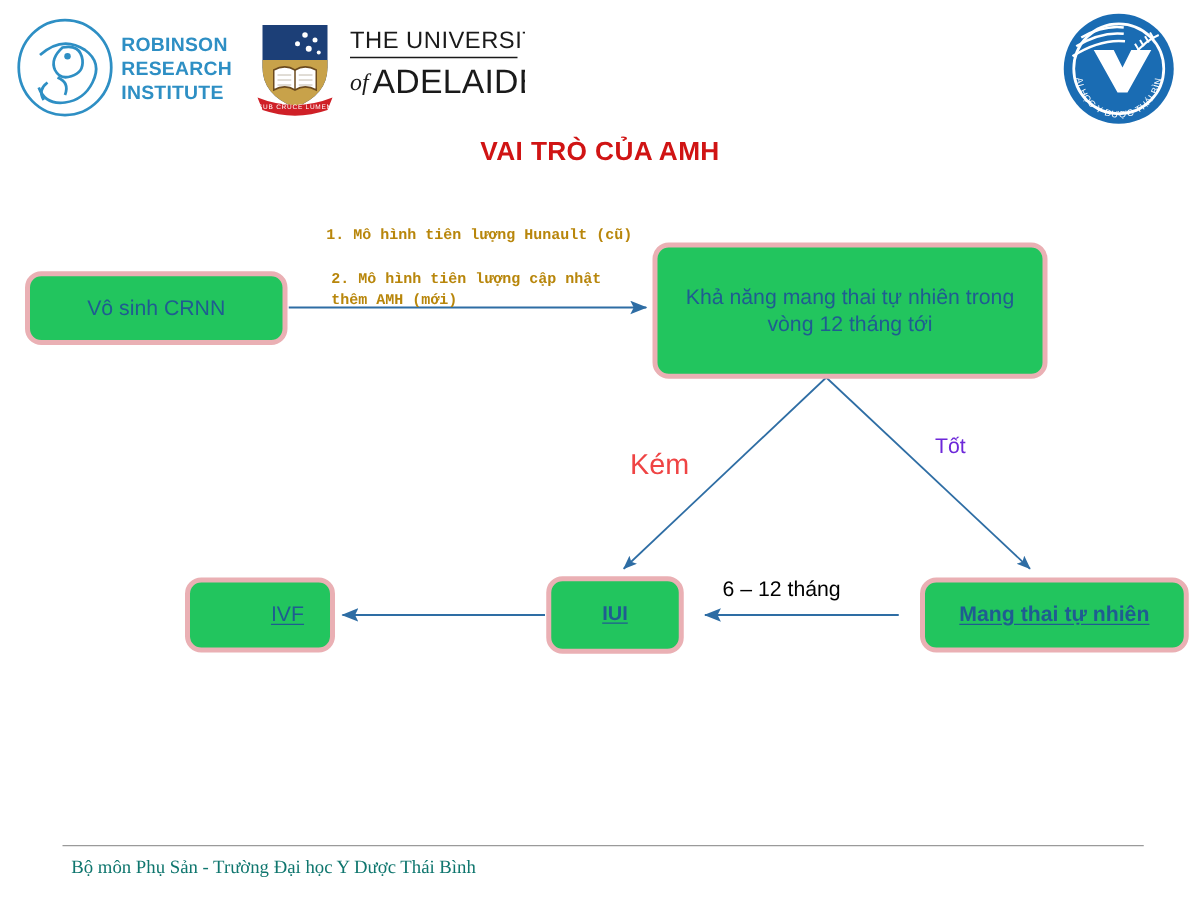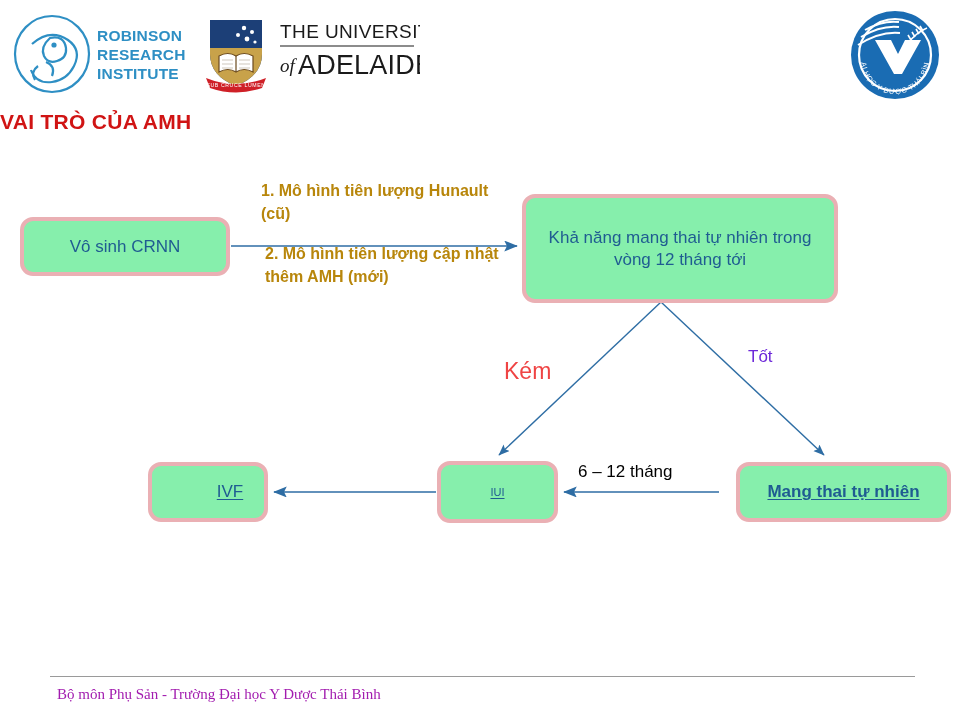--- a/index.html
+++ b/index.html
@@ -23,31 +23,32 @@
 
   #logo-robinson { left: 10px; top: 14px; width: 175px; height: 80px; text-align: right; }
   #logo-adelaide { left: 200px; top: 8px; width: 220px; height: 92px; }
   #logo-tb       { left: 845px; top: 8px; width: 100px; height: 94px; }
 
   
   #slide-title {
     position: absolute;
     left: 0; top: 110px;
     width: 960px;
+    text-align: center;
     font-size: 21px;
     font-weight: bold;
     color: #d01414;
     letter-spacing: .3px;
   }
 
   
   .flow-box {
     position: absolute;
     box-sizing: border-box;
-    background: #86efac;
+    background: #22c55e;
     border: 4px solid #eab0b4;
     border-radius: 13px;
     color: #1f5c91;
     display: flex;
     align-items: center;
     justify-content: center;
     text-align: center;
     line-height: 1.28;
   }
   #box-vosinh {
@@ -58,40 +59,42 @@
     left: 522px; top: 194px; width: 316px; height: 109px;
     font-size: 17px;
     padding: 0 16px;
   }
   #box-ivf {
     left: 148px; top: 462px; width: 120px; height: 60px;
     font-size: 17px;
     padding-left: 44px;
   }
   #box-iui {
-    left: 437px; top: 461px; width: 121px; height: 62px;
-    font-size: 11px;
+    left: 437px; top: 461px; width: 110px; height: 62px;
+    font-size: 16px;
+    font-weight: bold;
   }
   #box-mangthai {
     left: 736px; top: 462px; width: 215px; height: 60px;
     font-size: 17px;
     font-weight: bold;
     padding: 0 10px;
   }
   .underlined { text-decoration: underline; text-underline-offset: 2px; }
 
   
   .free-text { position: absolute; }
 
   #model-list {
     left: 261px; top: 180px; width: 250px;
     color: #b8860b;
     font-weight: bold;
-    font-size: 16px;
+    font-size: 12px;
     line-height: 1.42;
+    font-family: Liberation Mono, monospace;
   }
   #model-item-1 { margin: 0 0 18px 0; }
   #model-item-2 { margin: 4px; }
 
   #label-kem {
     left: 504px; top: 358px;
     font-size: 23px; color: #ef4444;
   }
   #label-tot {
     left: 748px; top: 347px;
@@ -115,21 +118,21 @@
     position: absolute;
     left: 50px; top: 676px;
     width: 865px; height: 1px;
     background: #9a9a9a;
   }
   #footer-text {
     position: absolute;
     left: 57px; top: 686px;
     font-family: "Liberation Serif", serif;
     font-size: 15px;
-    color: #a21caf;
+    color: #0f766e;
   }
 </style>
 </head>
 <body>
 
 <div id="slide">
 
   <div class="logo" id="logo-robinson">
     <svg width="175" height="80" viewBox="0 0 175 80">
       <g fill="none" stroke="#2e8fc4" stroke-width="2.2">

